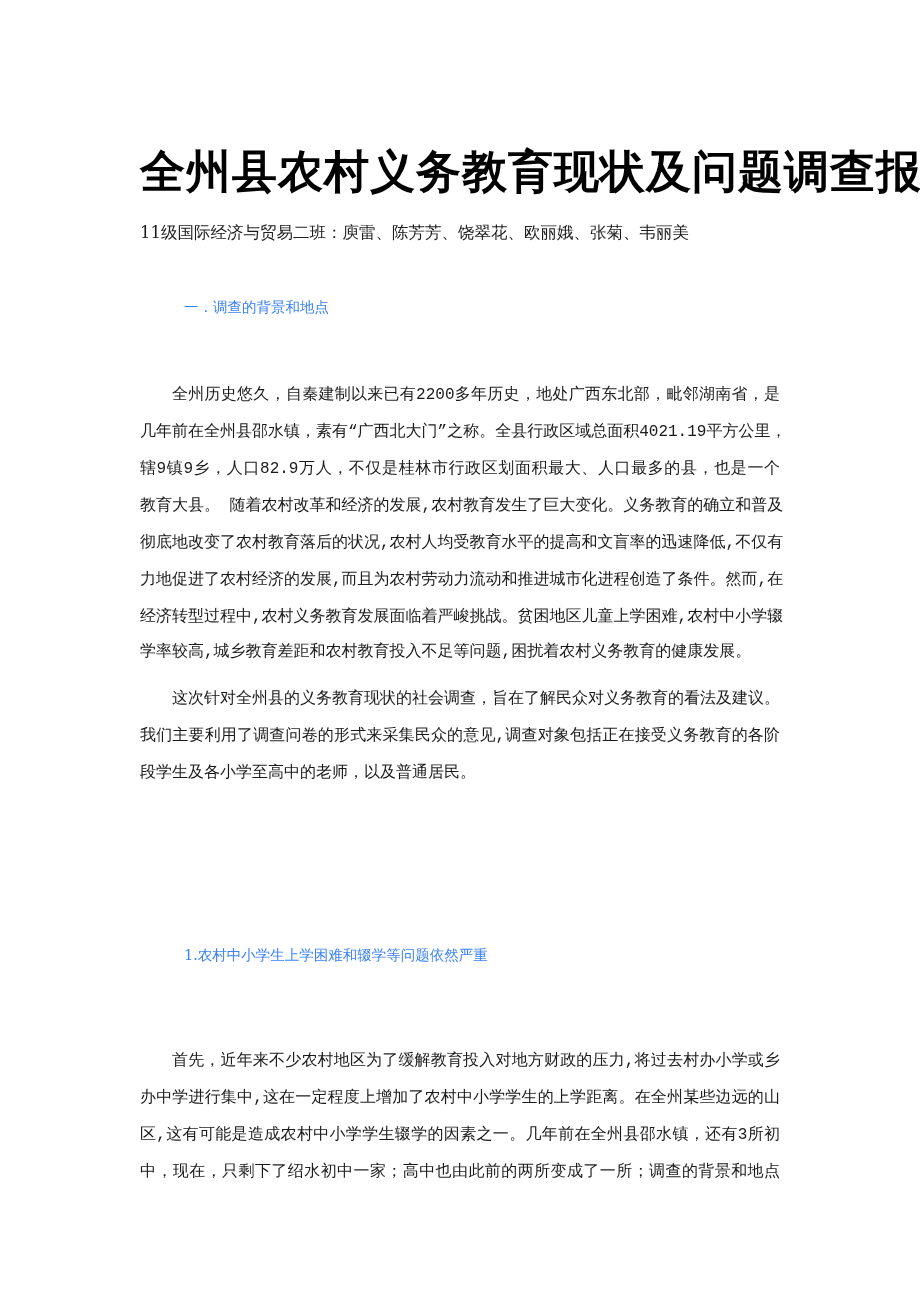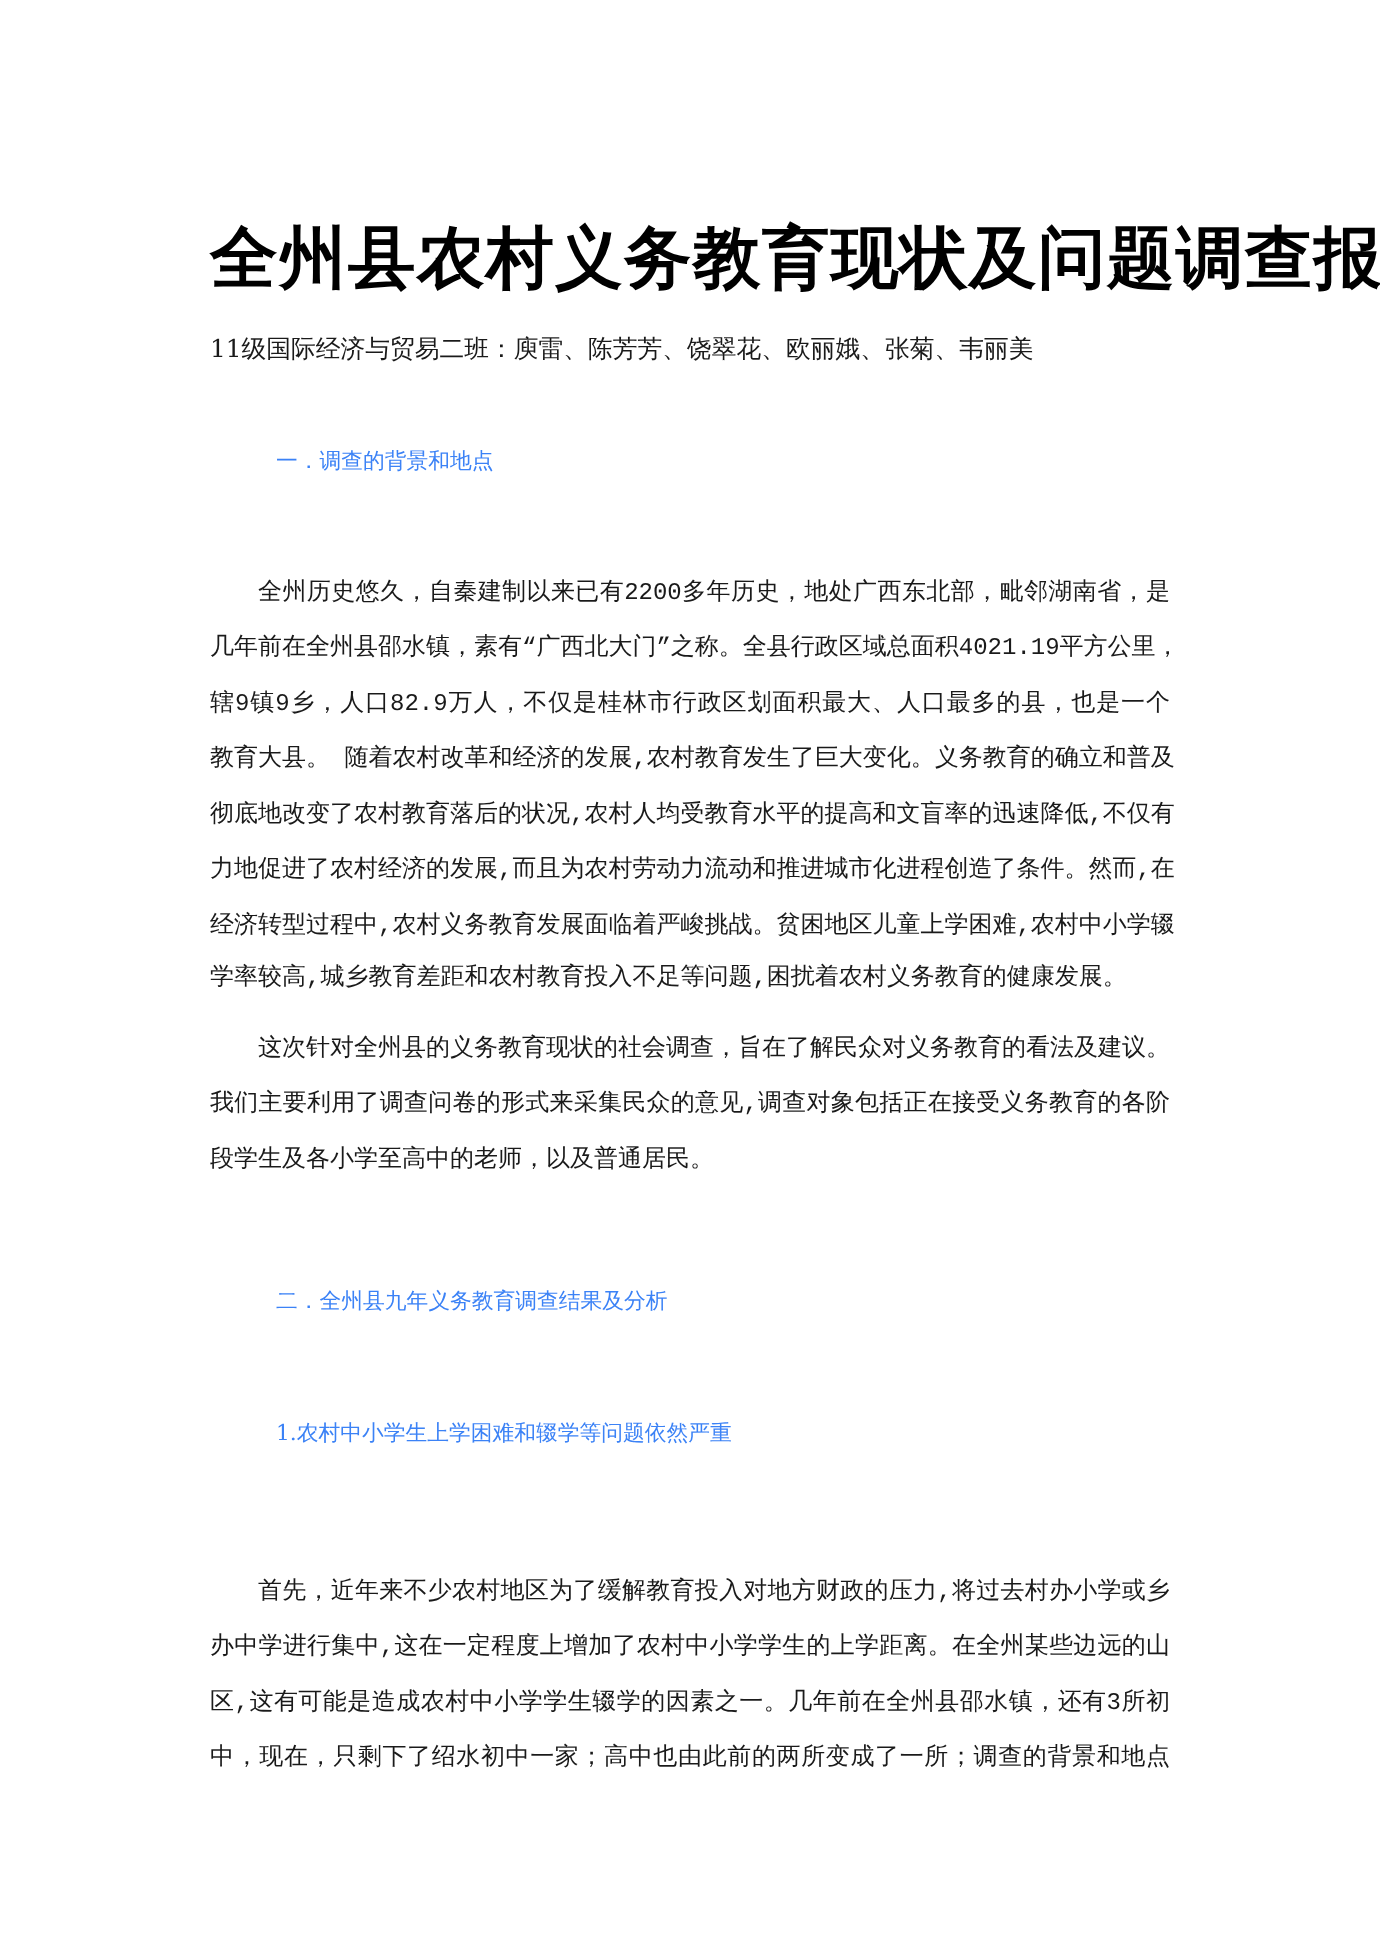--- a/index.html
+++ b/index.html
@@ -34,21 +34,20 @@
     <div class="line" style="top:606px">经济转型过程中,农村义务教育发展面临着严峻挑战。贫困地区儿童上学困难,农村中小学辍</div>
     <div class="line last" style="top:641px">学率较高,城乡教育差距和农村教育投入不足等问题,困扰着农村义务教育的健康发展。</div>
   </div>
 
   <div>
     <div class="line indent" style="top:688px">这次针对全州县的义务教育现状的社会调查，旨在了解民众对义务教育的看法及建议。</div>
     <div class="line" style="top:725px">我们主要利用了调查问卷的形式来采集民众的意见,调查对象包括正在接受义务教育的各阶</div>
     <div class="line last" style="top:762px">段学生及各小学至高中的老师，以及普通居民。</div>
   </div>
 
-  <div class="heading" style="top:858px">二．全州县九年义务教育调查结果及分析</div>
   <div class="heading" style="top:946px">1.农村中小学生上学困难和辍学等问题依然严重</div>
 
   <div>
     <div class="line indent" style="top:1050px">首先，近年来不少农村地区为了缓解教育投入对地方财政的压力,将过去村办小学或乡</div>
     <div class="line" style="top:1087px">办中学进行集中,这在一定程度上增加了农村中小学学生的上学距离。在全州某些边远的山</div>
     <div class="line" style="top:1124px">区,这有可能是造成农村中小学学生辍学的因素之一。几年前在全州县邵水镇，还有3所初</div>
     <div class="line" style="top:1161px">中，现在，只剩下了绍水初中一家；高中也由此前的两所变成了一所；调查的背景和地点</div>
   </div>
 </div>
 

